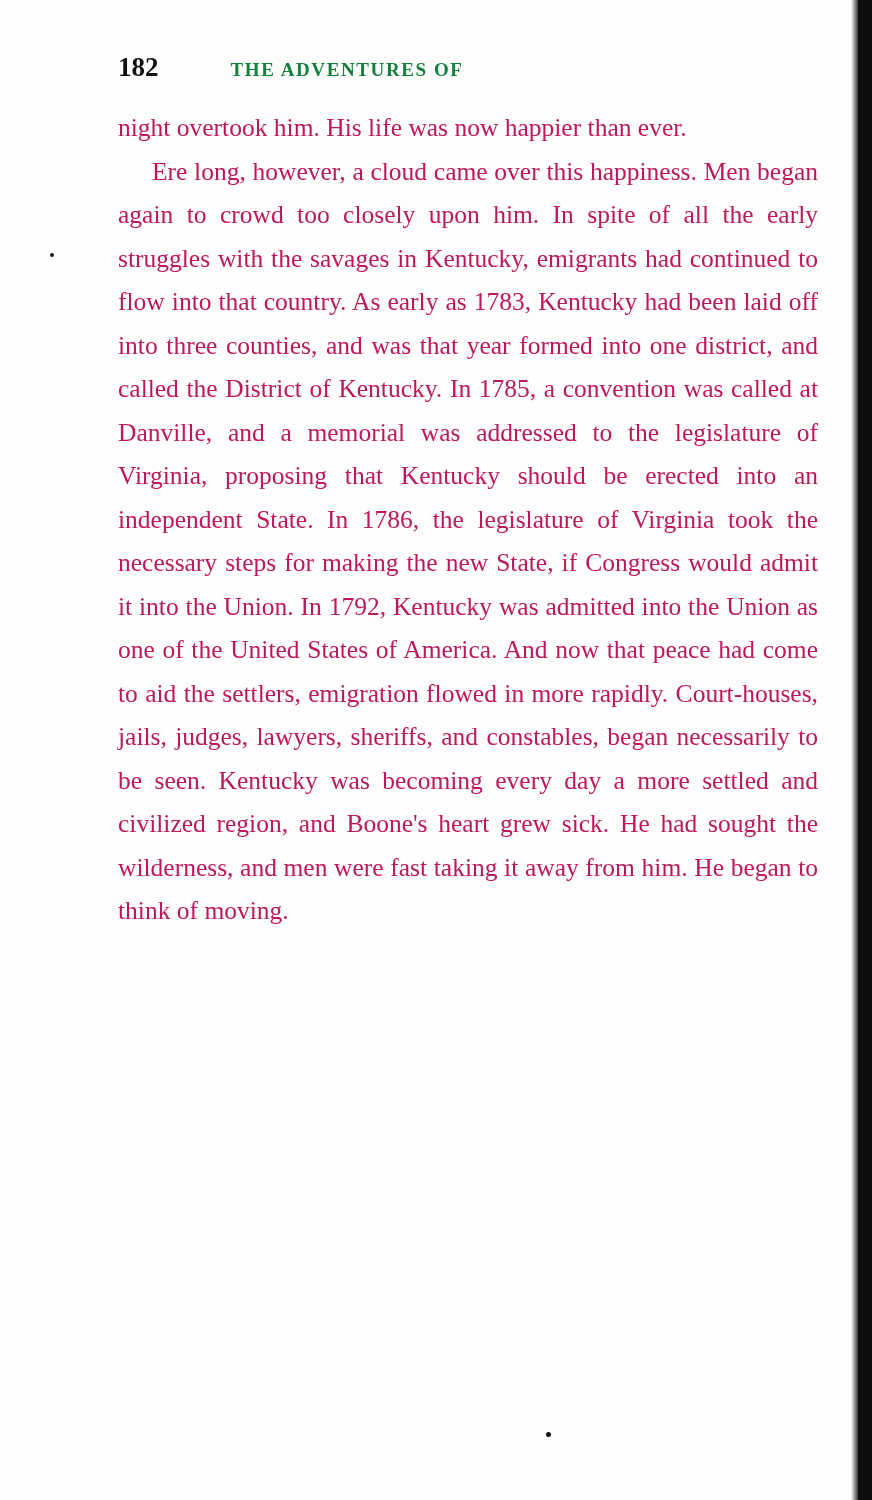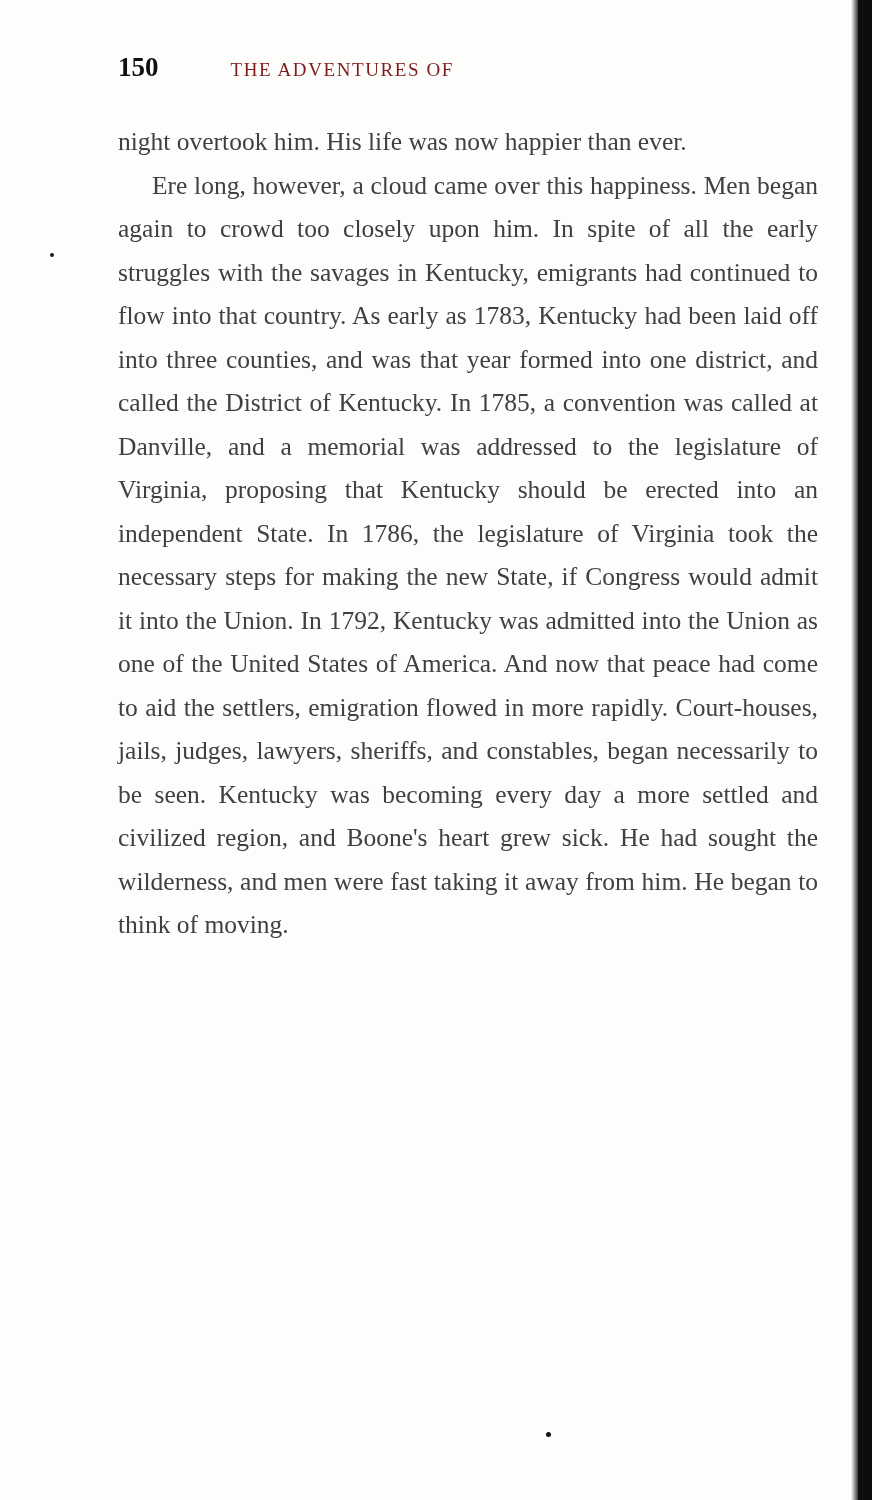--- a/index.html
+++ b/index.html
@@ -51,31 +51,31 @@
   .folio {
     font-family: "Liberation Serif", serif;
     font-weight: bold;
     font-size: 27px;
     letter-spacing: 0px;
     color: #101010;
   }
   .running-head {
     margin-left: 72px;
     font-family: "Liberation Serif", serif;
-    font-weight: normal;
+    font-weight: bold;
     font-size: 19px;
     letter-spacing: 1.6px;
-    color: #7f1d1d;
+    color: #15803d;
   }
   .body-text {
-    margin-top: 28px;
+    margin-top: 14px;
     font-size: 25.5px;
     line-height: 43.5px;
     text-align: justify;
-    color: #404040;
+    color: #be185d;
   }
   .para {
     margin: 0;
     text-indent: 34px;
     text-align: justify;
   }
   .para.first {
     text-indent: 0;
   }
   .stray-mark {
@@ -103,21 +103,21 @@
 <div class="page">
 
   <div class="scan-edge"></div>
   <div class="scan-edge-soft"></div>
 
   <div class="stray-mark"></div>
 
   <div class="content">
 
     <div class="header">
-      <span class="folio">150</span>
+      <span class="folio">182</span>
       <span class="running-head">THE ADVENTURES OF</span>
     </div>
 
     <div class="body-text">
       <p class="para first">night overtook him.   His life was now happier than ever.</p>
       <p class="para">Ere long, however, a cloud came over this happiness.   Men began again to crowd too closely upon him.   In spite of all the early struggles with the savages in Kentucky, emigrants had continued to flow into that country.   As early as 1783, Kentucky had been laid off into three counties, and was that year formed into one district, and called the District of Kentucky.   In 1785, a convention was called at Danville, and a memorial was addressed to the legislature of Virginia, proposing that Kentucky should be erected into an independent State.   In 1786, the legislature of Virginia took the necessary steps for making the new State, if Congress would admit it into the Union.   In 1792, Kentucky was admitted into the Union as one of the United States of America.   And now that peace had come to aid the settlers, emigration flowed in more rapidly.   Court-houses, jails, judges, lawyers, sheriffs, and constables, began necessarily to be seen.   Kentucky was becoming every day a more settled and civilized region, and Boone's heart grew sick.   He had sought the wilderness, and men were fast taking it away from him.   He began to think of moving.</p>
     </div>
 
   </div>
 

